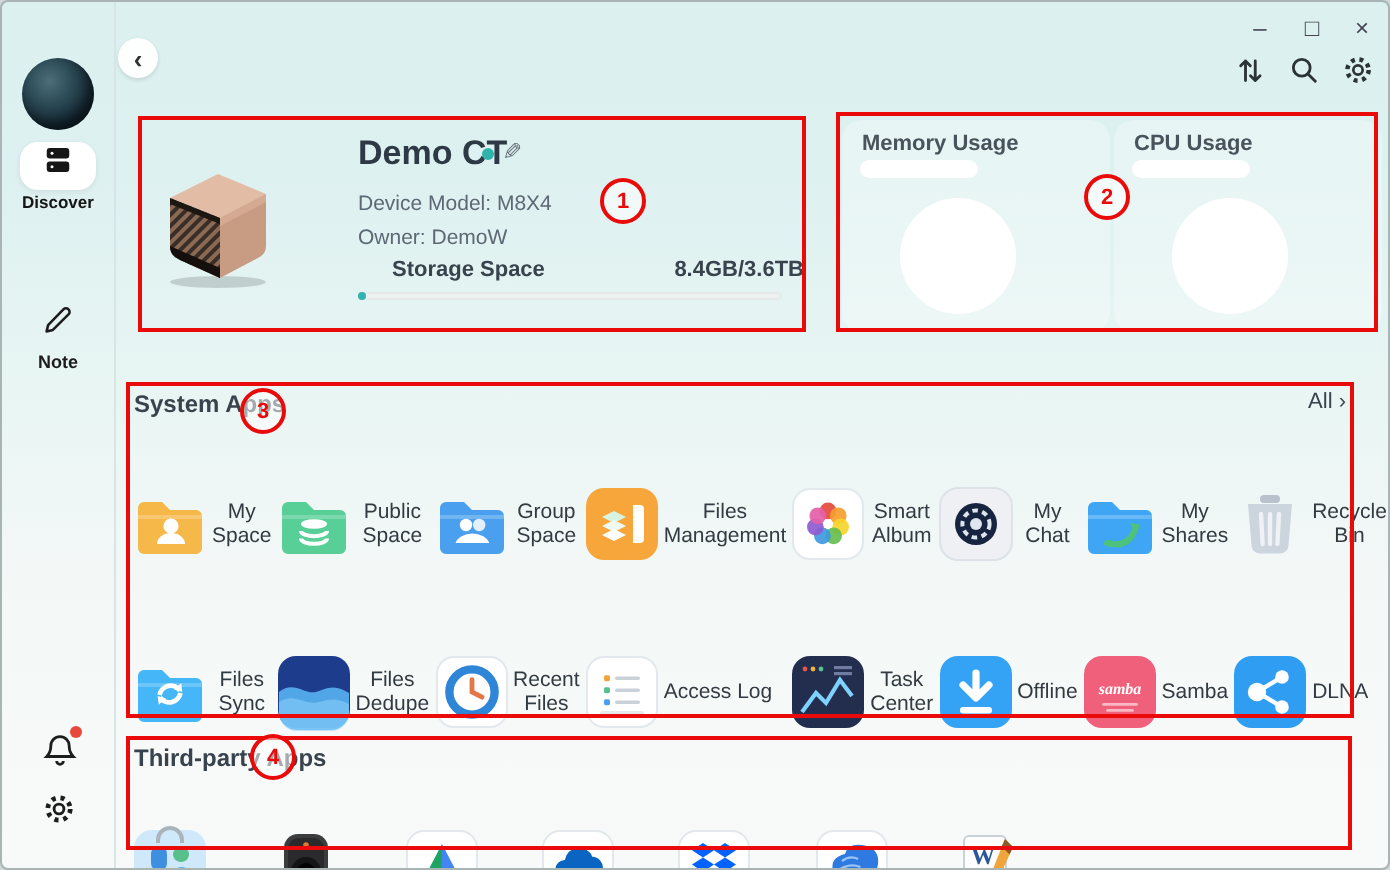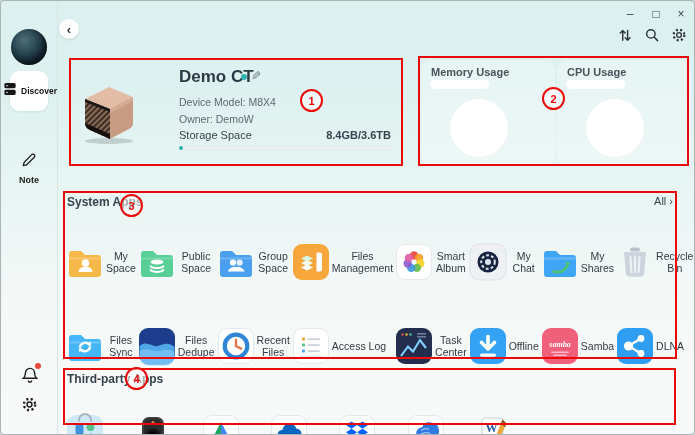--- a/index.html
+++ b/index.html
@@ -12,38 +12,38 @@
             box-shadow:0 1px 2px rgba(0,0,0,.12);display:flex;align-items:center;justify-content:center;
             font-size:13px;font-weight:bold;color:#333;cursor:default;}
   .winctl{top:6px;width:16px;height:14px;text-align:center;font-size:12px;color:#445;line-height:14px;}
   .tbicon{top:25px;width:18px;height:18px;}
   .tbicon svg{width:18px;height:18px;}
   
   #sidebar{left:0;top:0;width:56px;height:435px;border-right:1px solid #d7e6e4;}
   #avatar{left:10px;top:28px;width:36px;height:36px;border-radius:50%;
           background:radial-gradient(circle at 38% 32%,#4d6f78 0%,#2b4a55 35%,#152834 68%,#0a151d 100%);
           box-shadow:inset -3px -4px 6px rgba(0,0,0,.45);}
-  #nav-discover{left:9px;top:70px;width:38px;height:40px;border-radius:9px;background:#ffffff;
-          box-shadow:0 1px 3px rgba(0,0,0,.08);display:flex;flex-direction:row;align-items:center;justify-content:center;gap:2px;}
+  #nav-discover{left:9px;top:70px;width:38px;height:24px;border-radius:9px;background:#ffffff;
+          box-shadow:0 1px 3px rgba(0,0,0,.08);display:flex;flex-direction:column;align-items:center;justify-content:flex-start;gap:2px;}
   .nav-label{font-size:8.5px;font-weight:bold;color:#151515;}
   .nav-item{display:flex;flex-direction:column;align-items:center;gap:2px;width:56px;}
   .nav-item .nav-label{font-weight:600;font-size:9px;color:#1c1c1c;}
   #nav-chat{left:0;top:117px;}
   #nav-note{left:0;top:150px;}
   #bell-wrap{left:19px;top:364px;width:20px;height:20px;}
   #bell-dot{position:absolute;right:-1px;top:-2px;width:6px;height:6px;border-radius:50%;background:#e8473b;}
   #side-gear{left:19px;top:394px;width:19px;height:19px;}
   
   #cube{left:80px;top:78px;width:56px;height:66px;}
   #device-name{left:178px;top:66px;font-size:17px;font-weight:bold;color:#2d3944;}
   #online-dot{left:240px;top:73px;width:6px;height:6px;border-radius:50%;background:#2fb3ae;}
   #edit-pencil{left:250px;top:68px;font-size:12px;color:#6a737c;transform:scaleX(-1);}
   .dev-line{left:178px;font-size:10.5px;color:#5d6874;}
-  #storage-label{left:178px;top:128px;font-size:11px;font-weight:normal;color:#39434d;}
-  #storage-value{left:250px;top:128px;width:140px;text-align:right;font-size:11px;font-weight:bold;color:#39434d;}
+  #storage-label{left:195px;top:128px;font-size:11px;font-weight:bold;color:#39434d;}
+  #storage-value{left:250px;top:128px;width:140px;text-align:right;font-size:11px;font-weight:bold;color:#39434d;padding-left:11px;}
   #storage-track{left:178px;top:145px;width:212px;height:4px;border-radius:2px;background:#eef1f1;box-shadow:inset 0 0 0 1px rgba(0,0,0,.03);}
   #storage-fill{height:4px;border-radius:2px;background:#2fb3ae;width:2%;}
   
   .usage-card{top:59px;width:134px;height:106px;border-radius:10px;background:rgba(255,255,255,.30);}
   .usage-title{position:absolute;left:10px;top:6px;font-size:11px;font-weight:bold;color:#49535b;}
   .sk-pill{position:absolute;left:9px;top:20px;width:59px;height:9px;border-radius:5px;background:#ffffff;}
   .sk-circle{position:absolute;left:29px;top:39px;width:58px;height:58px;border-radius:50%;background:#ffffff;}
   
   .section-title{font-size:12px;font-weight:bold;color:#39434d;}
   #all-link{left:602px;top:194px;width:70px;text-align:right;font-size:11px;color:#39434d;cursor:default;}

